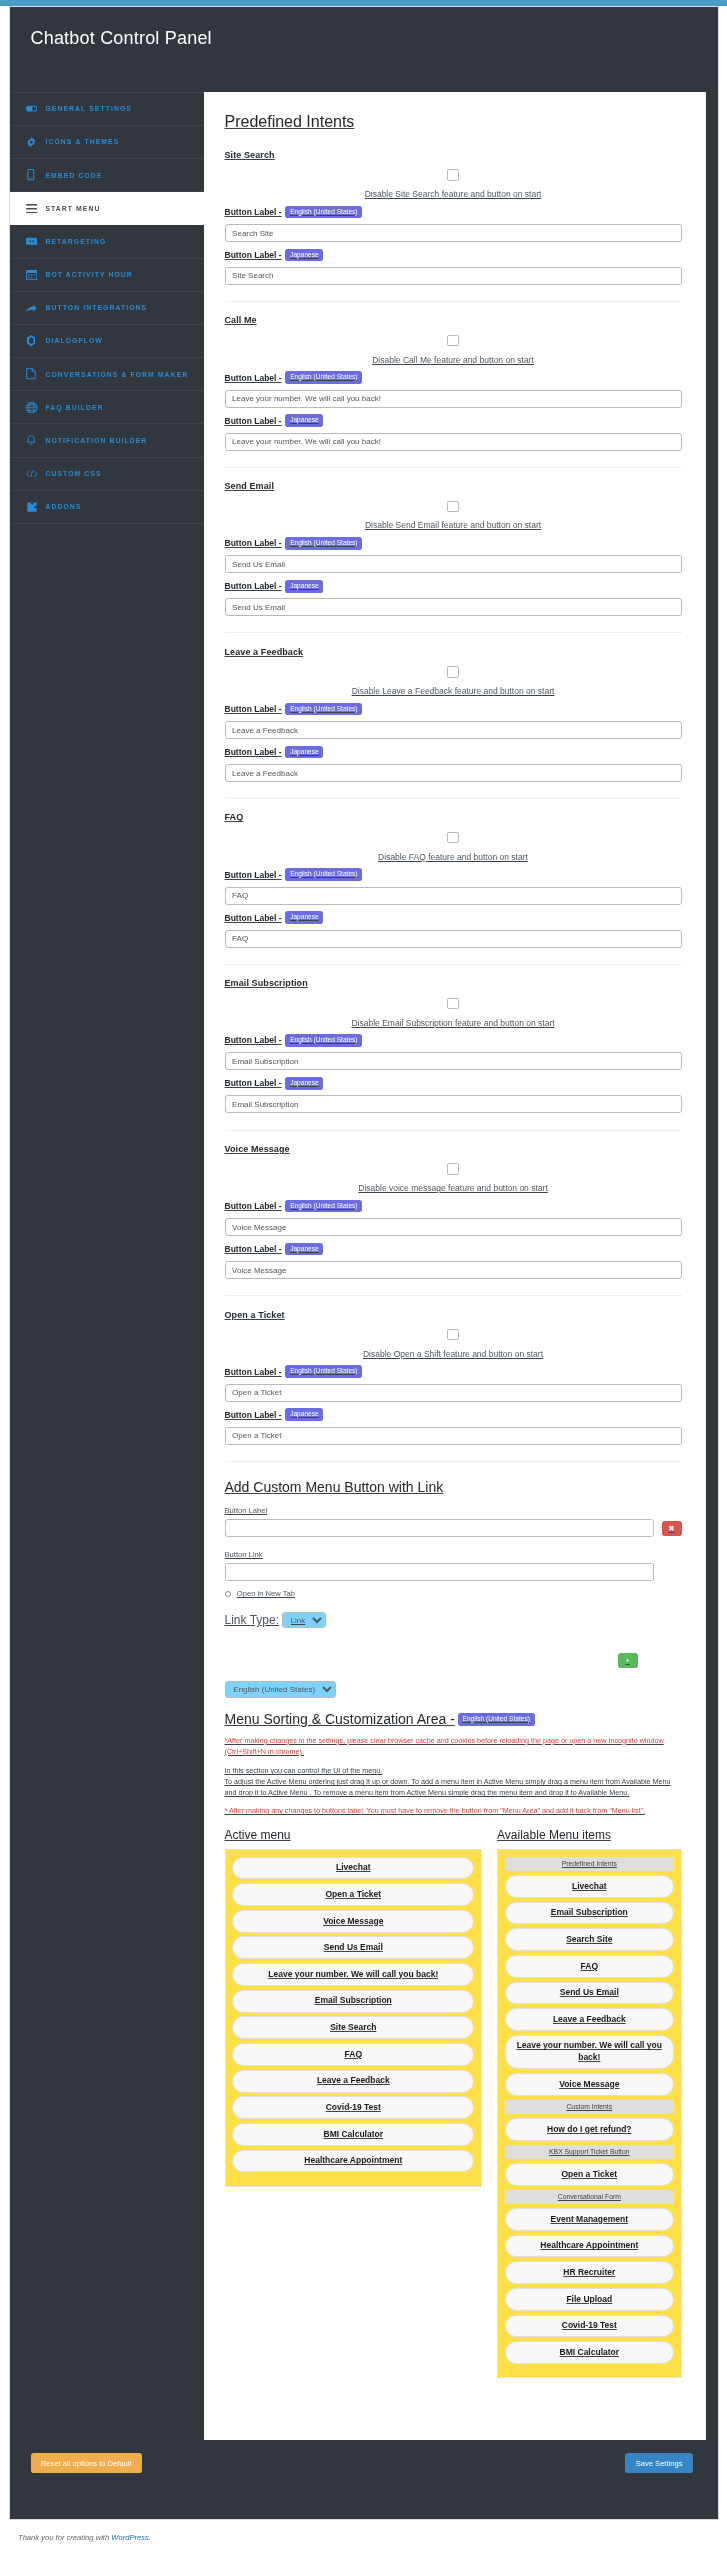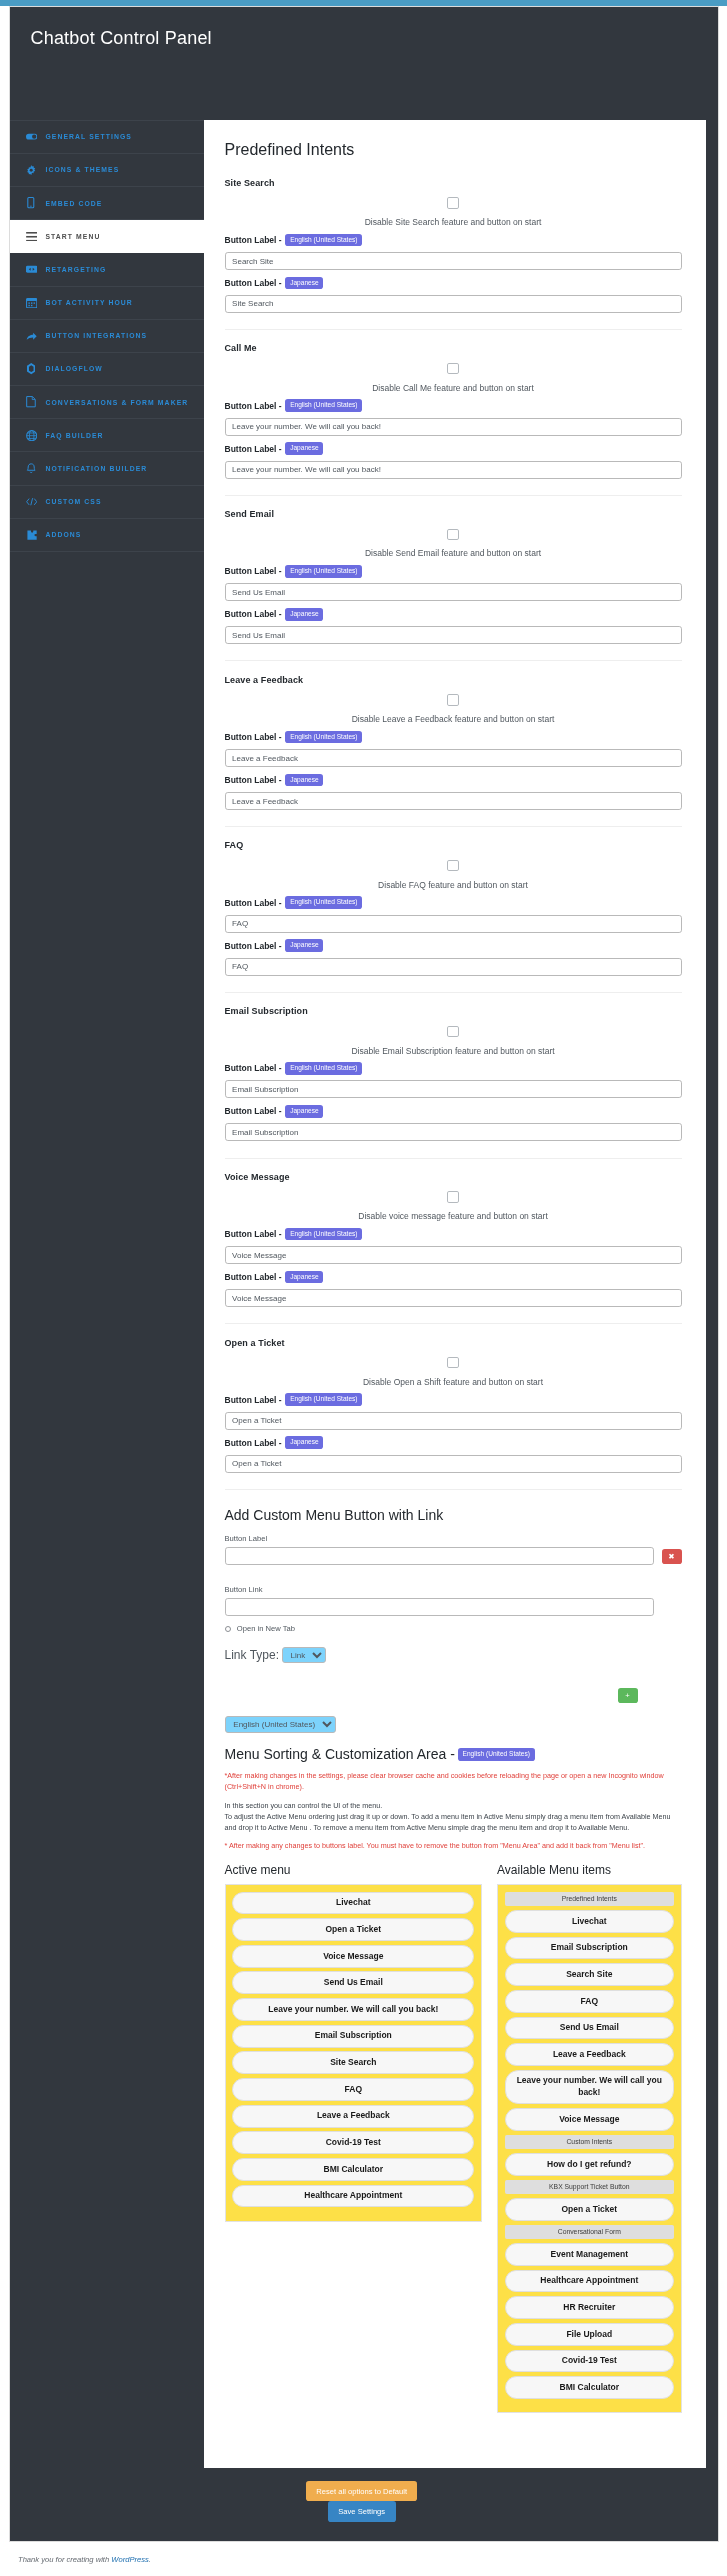--- a/index.html
+++ b/index.html
@@ -19,21 +19,21 @@
   .panel {
     background:#32373e;
     border:0.9px solid #dcdcdc;
     width:100%;
     min-height:2514px;
     position:relative;
   }
 
   
   .panel-header {
-    height:113px;
+    height:85px;
     position:relative;
     padding:21px 17px 0 21px;
   }
   .app-title {
     color:#ffffff;
     font-size:18px;
     font-weight:400;
     letter-spacing:0.2px;
   }
   .brandbox {
@@ -100,20 +100,21 @@
   }
 
   
   .content {
     flex:1;
     background:#ffffff;
     min-height:2348px;
     padding:21px 24.6px 28px 21px;
     margin-right:11.4px;
     position:relative;
+    text-decoration:underline;
   }
   h1.sec-title {
     font-size:16px;
     font-weight:400;
     color:#23282d;
     margin:0 0 19px 0;
   }
   .intent { margin-bottom:3.8px; }
   .intent-name {
     font-size:9px;
@@ -244,23 +245,21 @@
     font-weight:400;
     color:#3c3c3c;
     padding:3.8px 5.7px;
     margin-bottom:3.8px;
   }
 
   
   .panel-footer {
     display:flex;
     justify-content:space-between;
-    align-items:center;
     padding:13.3px 24.6px 19px 21px;
-    flex-direction:column;
   }
   .btn {
     border:0;
     border-radius:2.8px;
     color:#fff;
     font-size:7.6px;
     padding:5.7px 10.4px;
     cursor:pointer;
     font-family:"Liberation Sans", sans-serif;
   }
@@ -501,21 +500,21 @@
           </div>
 
         <h2 class="sub-title">Add Custom Menu Button with Link</h2>
 
         <div class="small-label">Button Label</div>
         <div class="link-row">
           <input class="txt" type="text" value="" style="">
           <button class="sq-btn red">✖</button>
         </div>
 
-        <div class="small-label" style="margin-top:20px">Button Link</div>
+        <div class="small-label" style="margin-top:13px">Button Link</div>
         <div class="link-row">
           <input class="txt" type="text" value="" style="">
           <span style="width:20px;flex:0 0 20px"></span>
         </div>
 
         <div class="radio-row">
           <span class="radio"></span>
           <span class="radio-label">Open in New Tab</span>
         </div>
 

